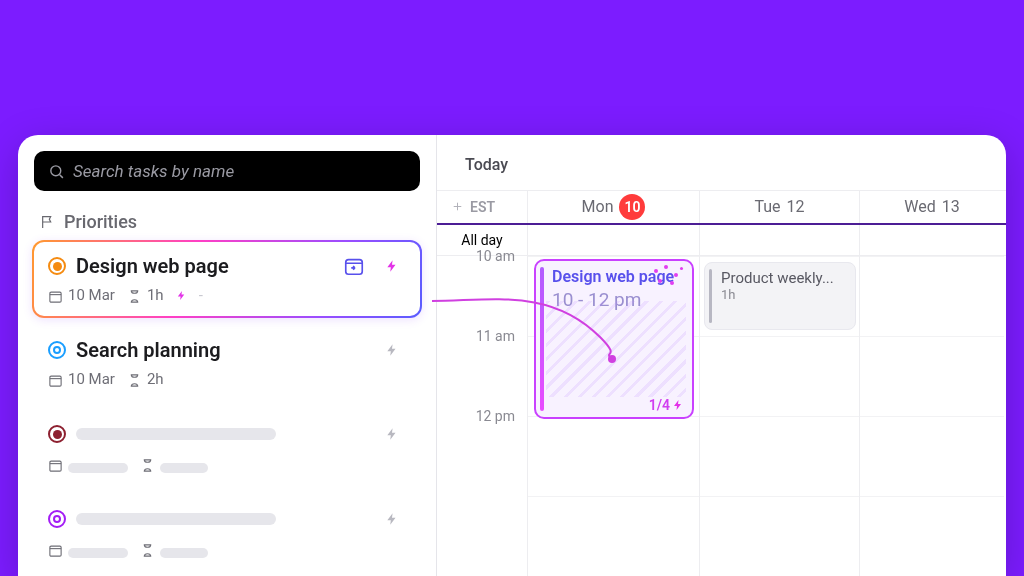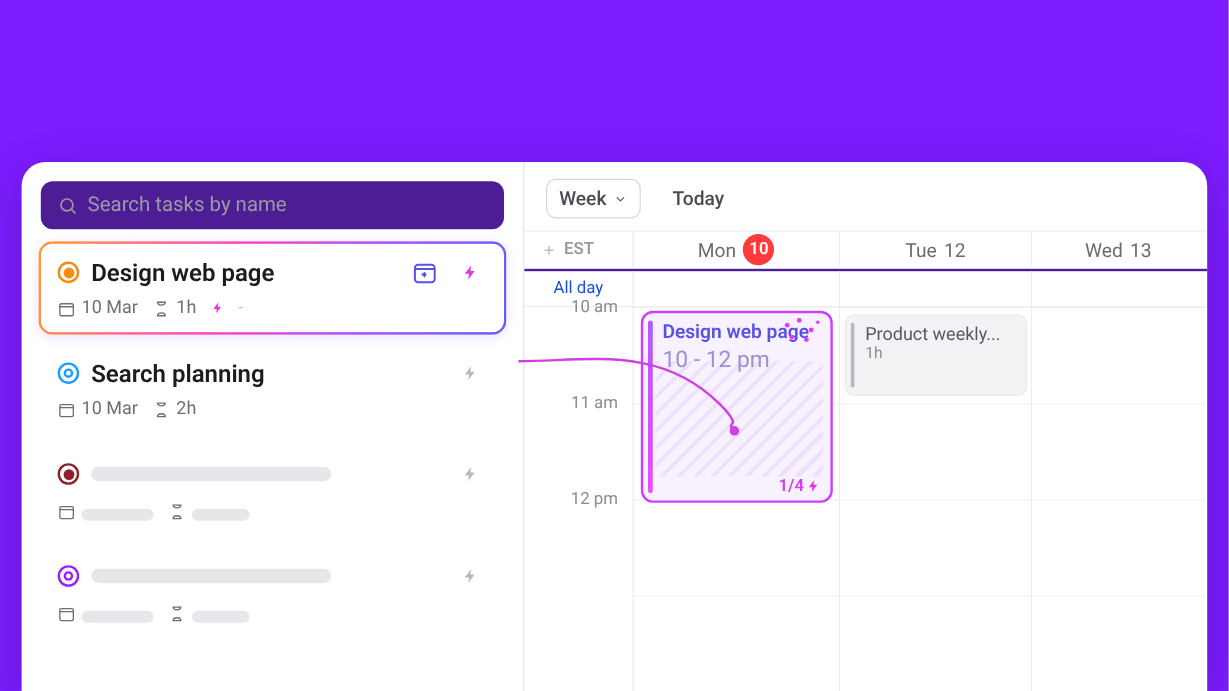--- a/index.html
+++ b/index.html
@@ -6,22 +6,22 @@
   html, body { width: 1024px; height: 576px; overflow: hidden; font-family: -apple-system, BlinkMacSystemFont, "Segoe UI", Roboto, sans-serif; }
   .bg { width: 1024px; height: 576px; background: #7c1cff; position: relative; }
   .app {
     position: absolute; left: 18px; top: 135px; width: 988px; height: 441px;
     background: #fff; border-radius: 20px 20px 0 0; overflow: hidden; display: flex;
     box-shadow: 0 10px 40px rgba(0,0,0,0.2);
   }
   .sidebar { width: 419px; border-right: 1px solid #e5e5ea; display: flex; flex-direction: column; }
   .search-wrap { padding: 16px 16px 10px 16px; }
   .search {
-    display: flex; align-items: center; gap: 8px; background: #4c1d95; border-radius: 10px;
-    padding: 10px 14px; color: #9a9aa3; font-size: 17px;
+    display: flex; align-items: center; gap: 8px; background: #000000; border-radius: 10px;
+    padding: 10px 14px; color: #9a9aa3; font-size: 17px; font-style: italic;
   }
   .search svg { width: 17px; height: 17px; stroke: #9a9aa3; fill: none; stroke-width: 2; }
   .section-head { display: flex; align-items: center; gap: 8px; padding: 10px 22px 8px 22px; color: #68686f; font-size: 18px; font-weight: 500; }
   .section-head svg { width: 16px; height: 16px; stroke: #68686f; fill: none; stroke-width: 1.8; }
   .task-list { padding: 0 14px; display: flex; flex-direction: column; gap: 6px; }
   .task { border-radius: 12px; padding: 10px 14px 12px 14px; position: relative; border: 2px solid transparent; }
   .task.active {
     border: 2px solid transparent;
     background: linear-gradient(#fff,#fff) padding-box,
                 linear-gradient(110deg, #ff9a2e 0%, #ff3fc5 40%, #9b4dff 75%, #5a5dff 100%) border-box;
@@ -60,21 +60,21 @@
   .view-sel { display:flex; align-items:center; gap:6px; border:1px solid #d6d6de; border-radius:8px; padding:6px 10px; font-size:16px; color:#4a4a52; font-weight:500; }
   .view-sel svg { width:12px; height:12px; stroke:#5a5a62; stroke-width:2; fill:none; }
   .today-btn { font-size:16px; color:#4a4a52; font-weight:500; padding:6px 10px; }
   .cal-head { display:grid; grid-template-columns: 90px 172px 160px 145px; border-top:1px solid #ededf0; border-bottom:2px solid #4c1d95; align-items:center; height:40px; }
   .tz-cell { display:flex; align-items:center; gap:6px; padding-left:14px; color:#9a9aa3; font-size:14px; font-weight:600; }
   .tz-cell svg { width:13px; height:13px; stroke:#b0b0b8; stroke-width:1.8; }
   .day-cell { text-align:center; font-size:16px; color:#6a6a72; border-left:1px solid #ededf0; height:100%; display:flex; align-items:center; justify-content:center; gap:6px; }
   .day-cell .dow { font-weight:400; }
   .badge { display:inline-flex; align-items:center; justify-content:center; width:26px; height:26px; background:#ff3b3b; color:#fff; border-radius:50%; font-size:14px; font-weight:600; }
   .allday-row { display:grid; grid-template-columns: 90px 172px 160px 145px; height:36px; border-bottom:1px solid #ededf0; }
-  .allday-label { display:flex; align-items:center; justify-content:center; font-size:14px; color:#1d4ed8; }
+  .allday-label { display:flex; align-items:center; justify-content:center; font-size:14px; color:#000000; }
   .allday-row .day-cell-empty { border-left:1px solid #ededf0; }
   .grid-body { position:relative; display:grid; grid-template-columns: 90px 172px 160px 145px; }
   .time-col { display:flex; flex-direction:column; }
   .time-slot { height:80px; position:relative; }
   .time-slot span { position:absolute; top:-8px; right:12px; font-size:14px; color:#8a8a92; }
   .day-col { border-left:1px solid #ededf0; position:relative; }
   .hr-line { position:absolute; left:0; right:0; height:1px; background:#f2f2f4; }
   .ev {
     position:absolute; border-radius:10px; overflow:hidden;
   }
@@ -109,20 +109,26 @@
       <div class="search-wrap">
         <div class="search">
           <svg viewBox="0 0 24 24">
               <circle cx="11" cy="11" r="7"></circle>
               <line x1="21" y1="21" x2="16.5" y2="16.5"></line>
             </svg>
           <span>Search tasks by name</span>
         </div>
       </div>
 
+      <div class="section-head">
+        <svg viewBox="0 0 24 24">
+            <path d="M4 21V4h12l-2 4 2 4H4"></path>
+          </svg>
+        <span>Priorities</span>
+      </div>
 
       <div class="task-list">
 
         <div class="task active">
           <div class="task-title-row">
             <span class="status-ring orange"></span>
             <span class="task-title">Design web page</span>
             <div class="task-actions">
               <span class="action-box">
                 <svg class="cal-move" viewBox="0 0 24 24">
@@ -243,26 +249,20 @@
               <span class="skel-line skel-b"></span>
             </span>
           </div>
         </div>
 
       </div>
     </div>
 
     <div class="calendar">
       <div class="cal-top">
-        <div class="view-sel">
-          <span>Week</span>
-          <svg viewBox="0 0 24 24">
-              <path d="M6 9l6 6 6-6"></path>
-            </svg>
-        </div>
         <div class="today-btn">
           <span>Today</span>
         </div>
       </div>
 
       <div class="cal-head">
         <div class="tz-cell">
           <svg viewBox="0 0 24 24">
               <path d="M12 5v14M5 12h14"></path>
             </svg>

